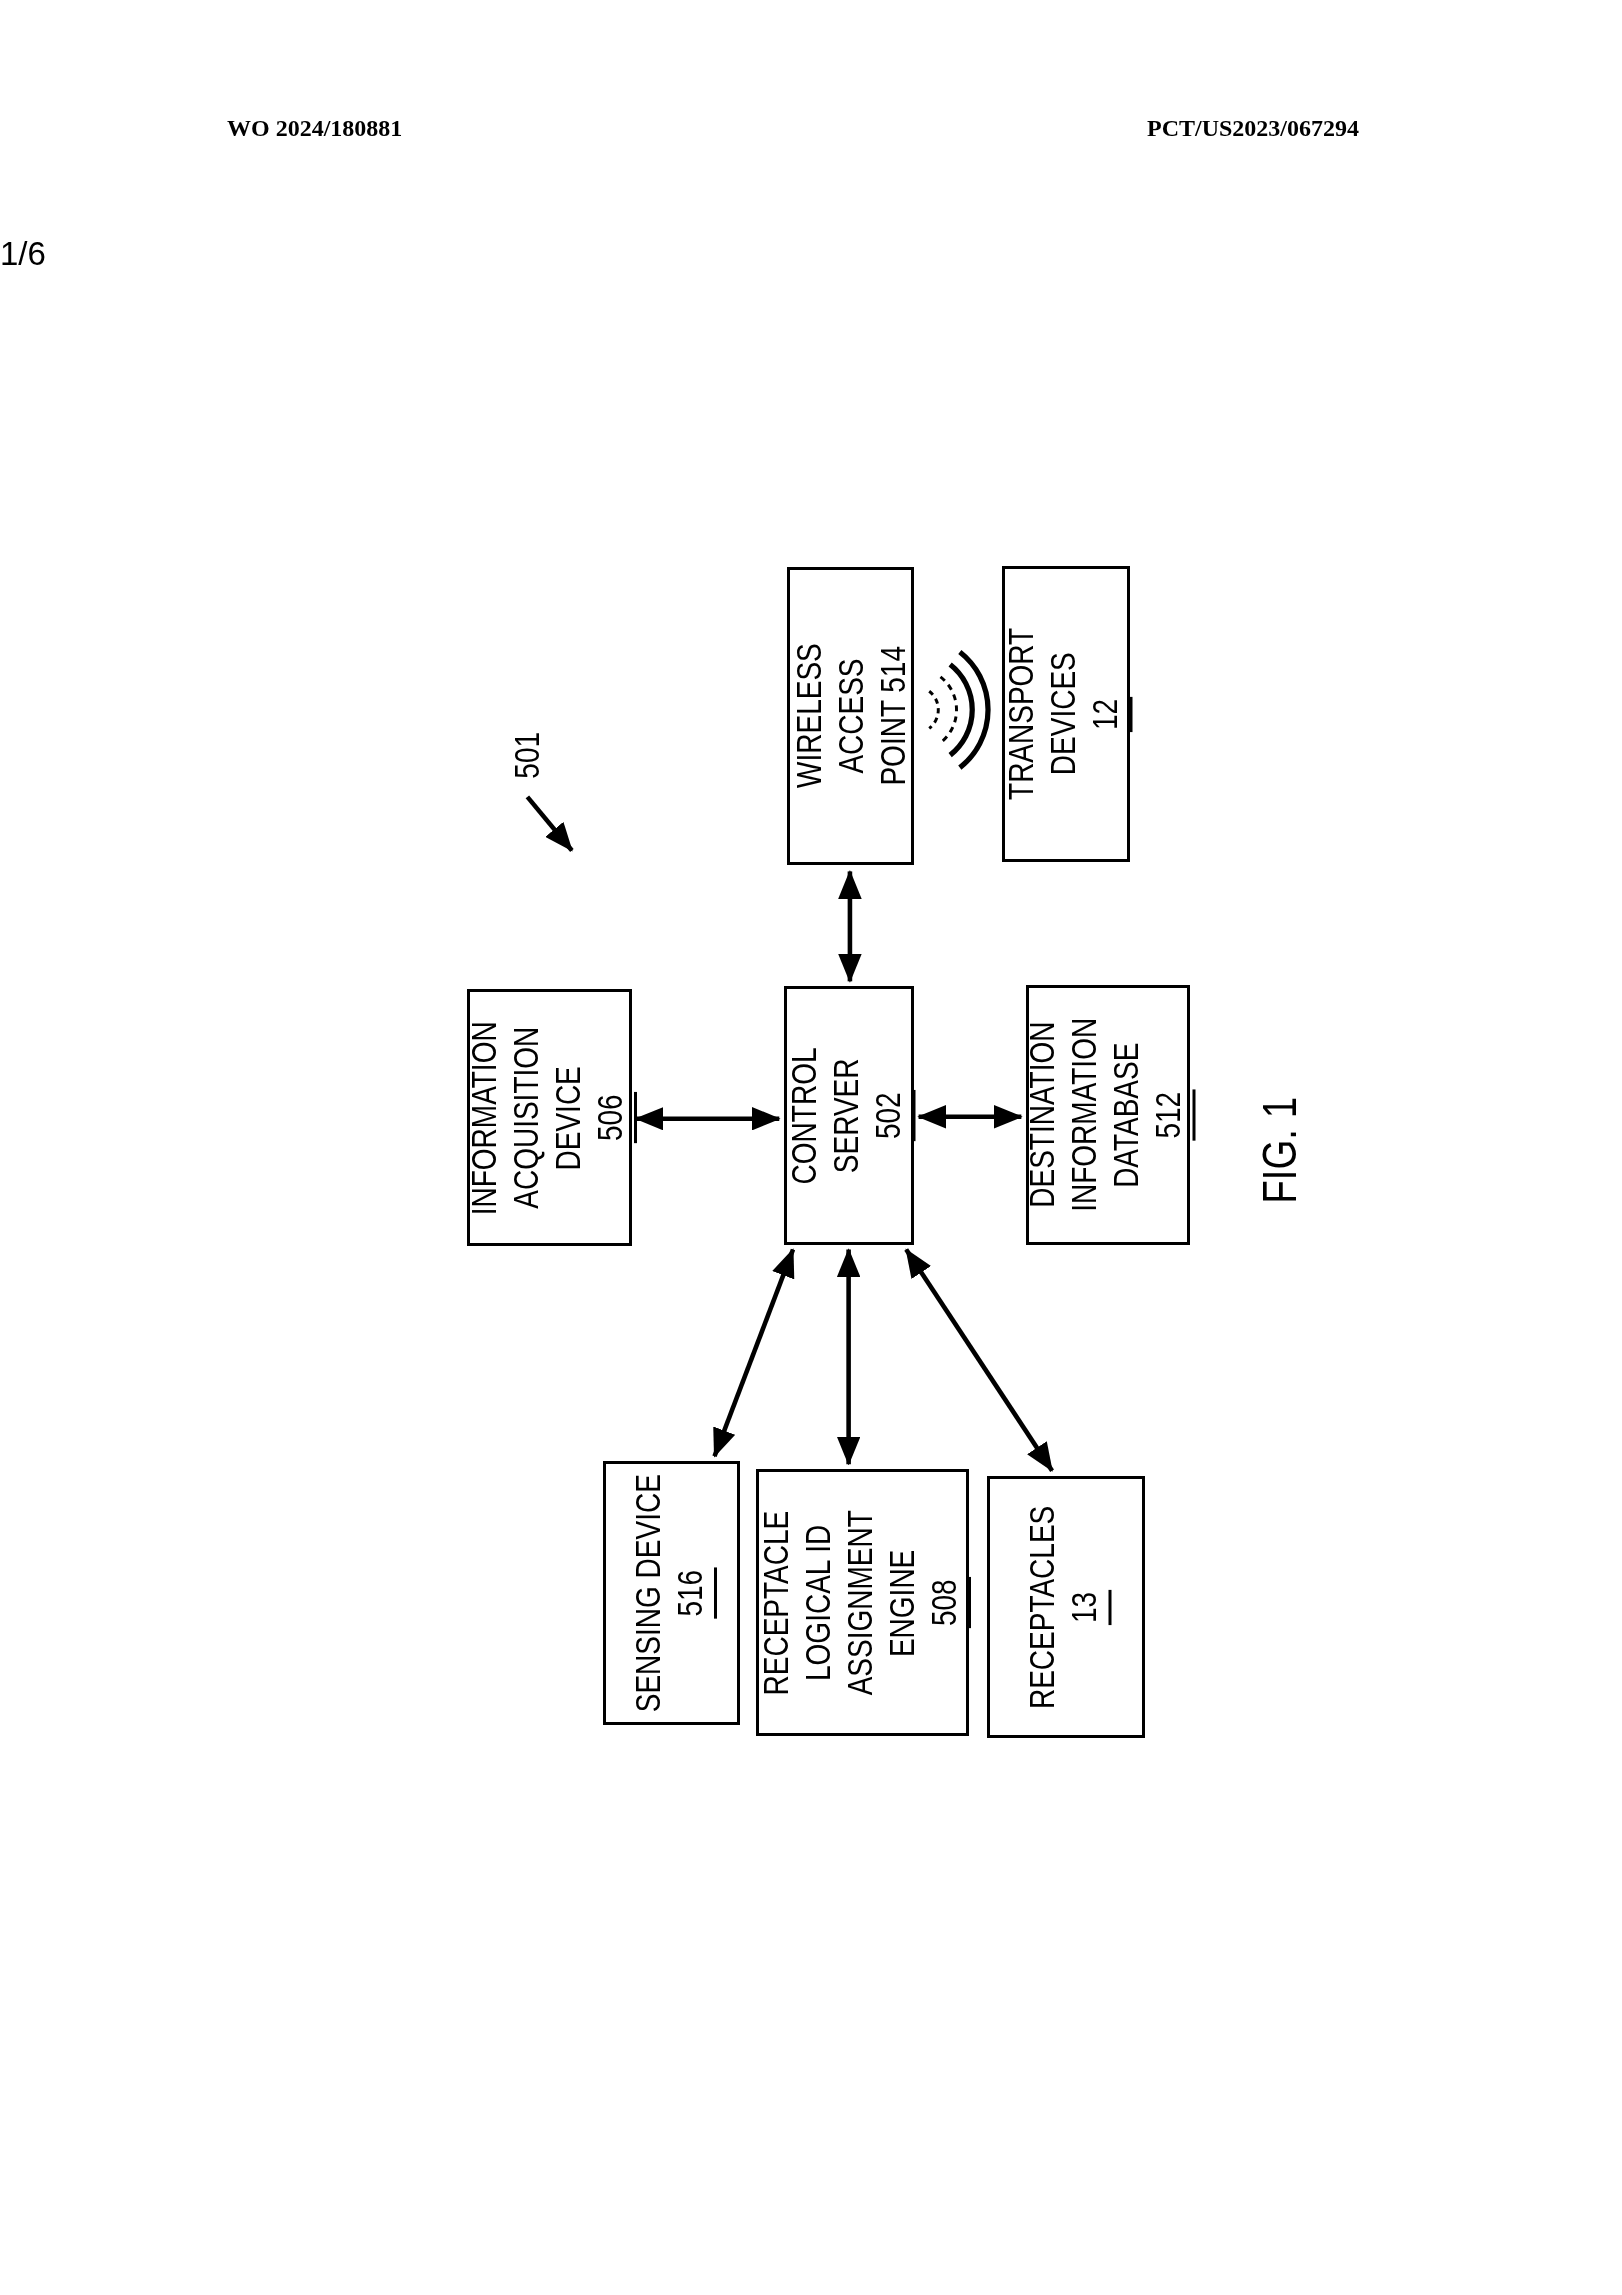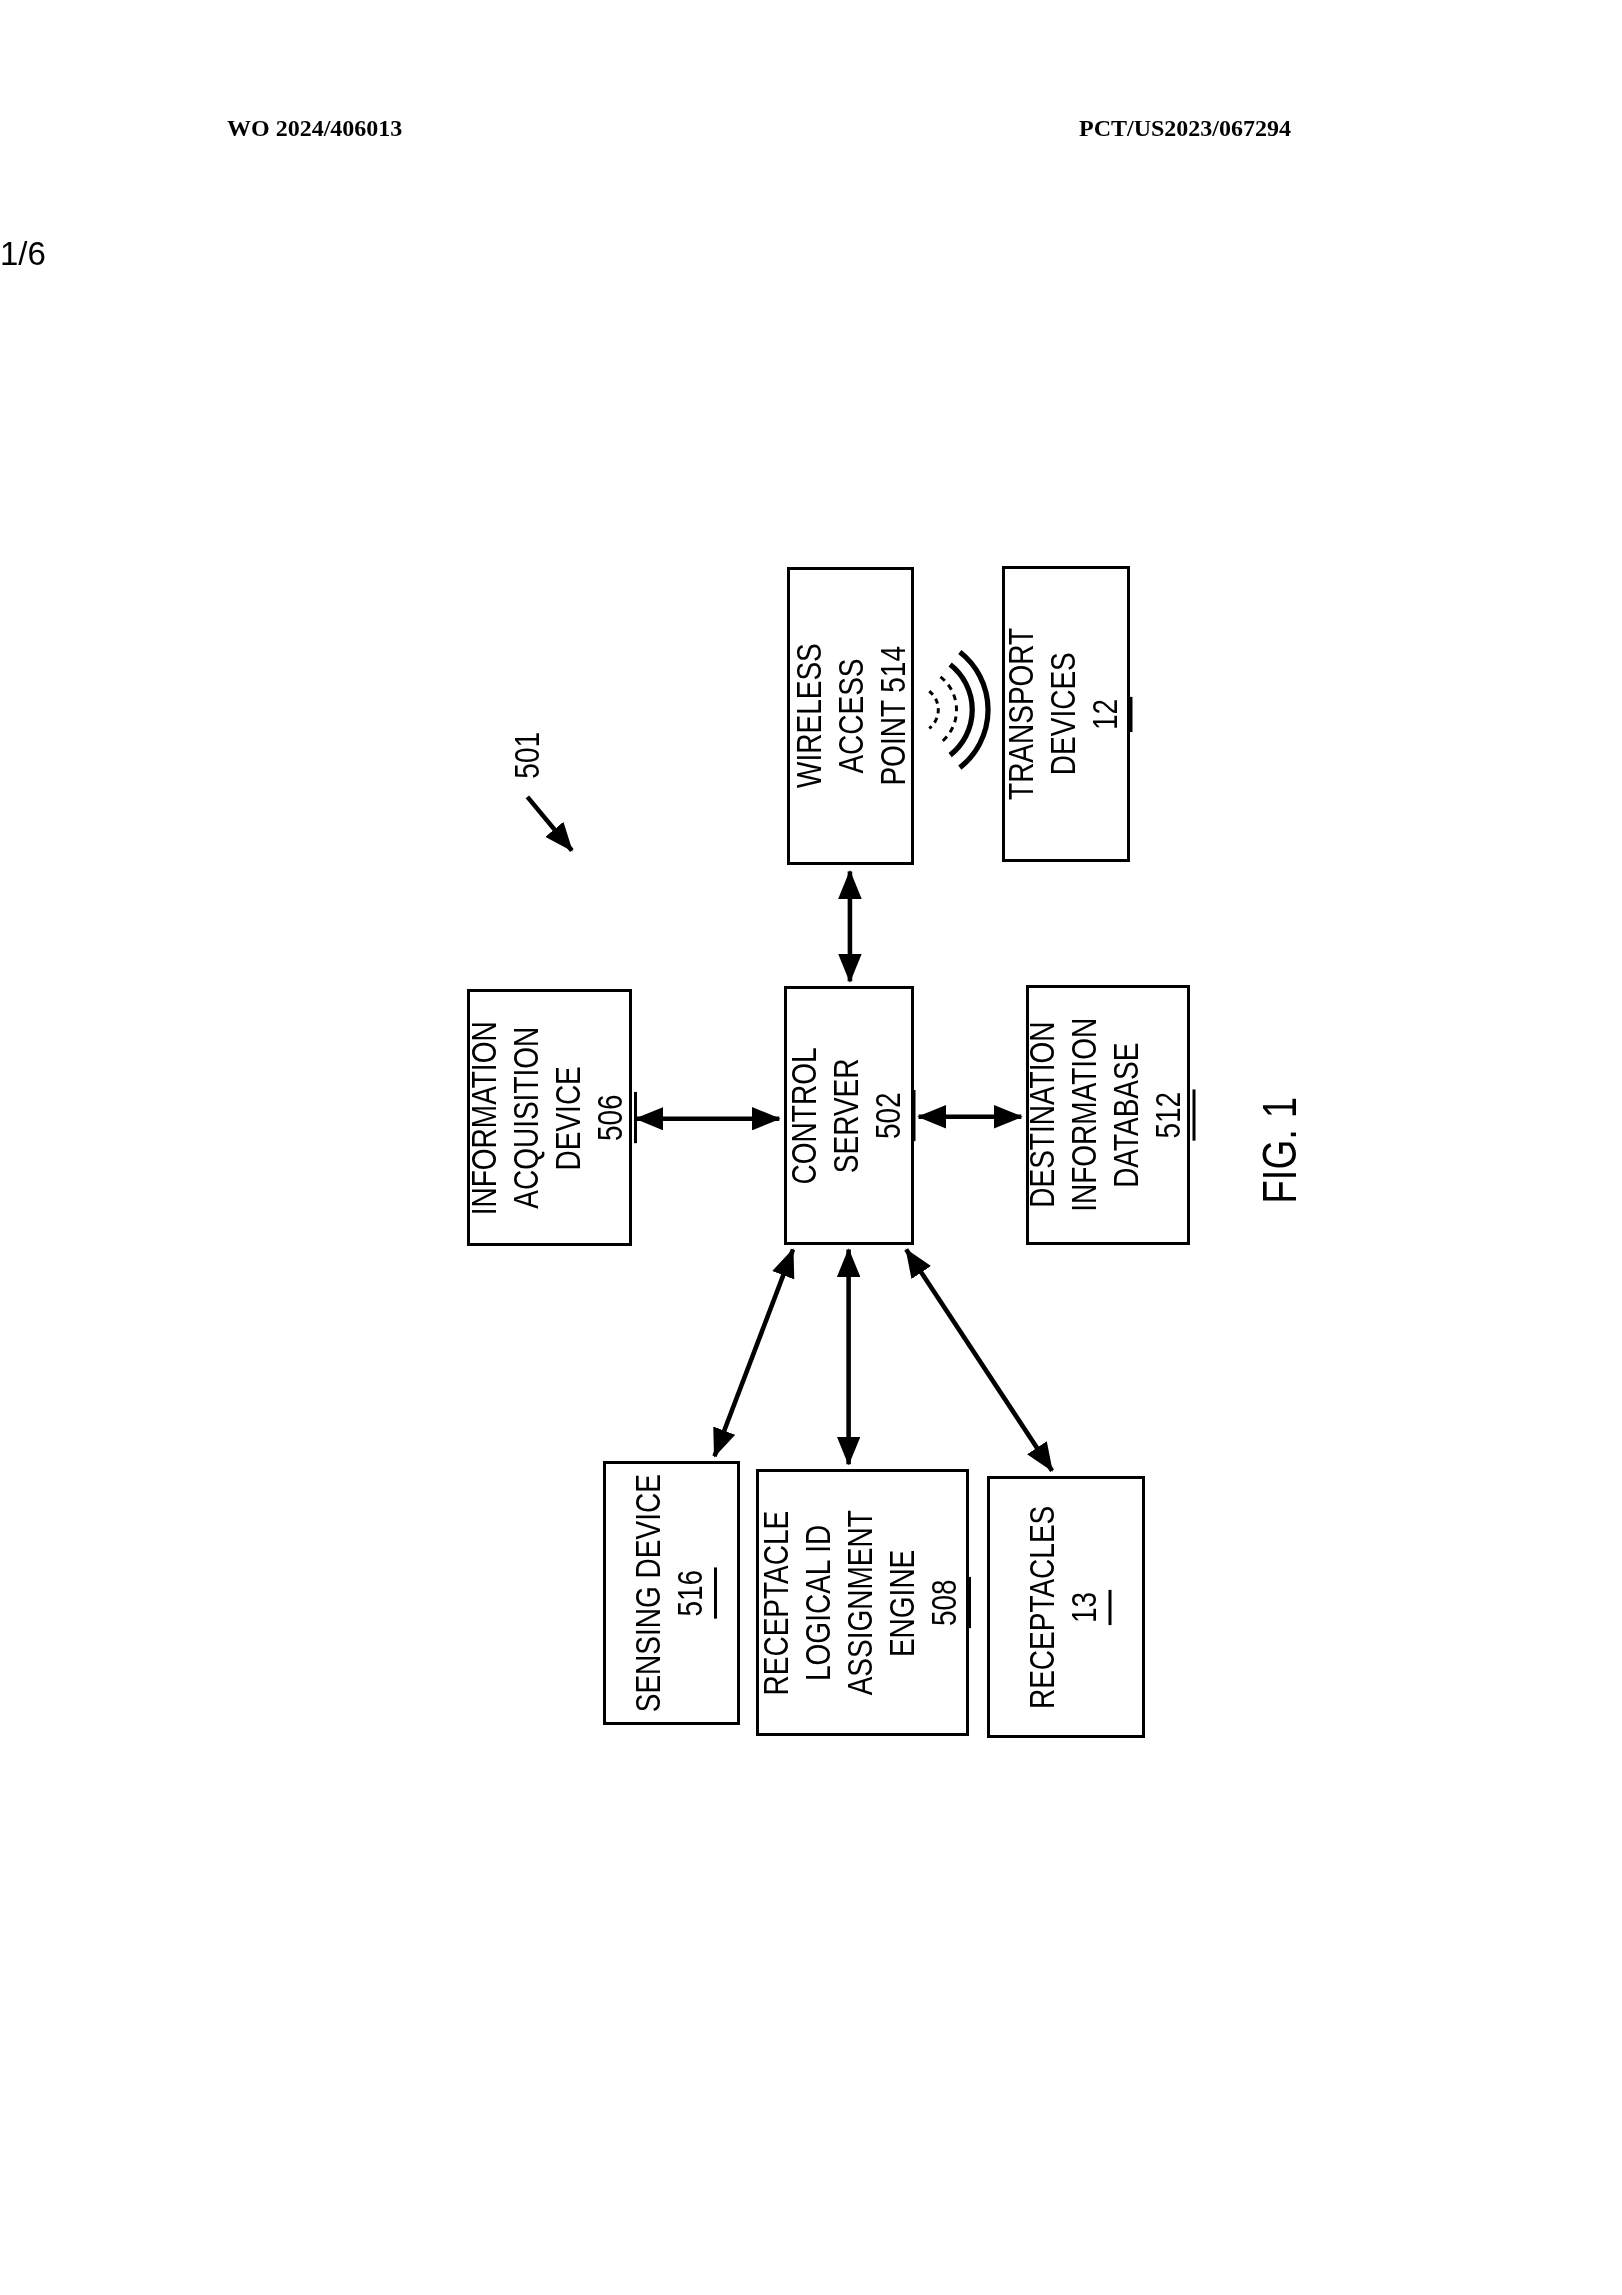--- a/index.html
+++ b/index.html
@@ -1,21 +1,21 @@
 <!DOCTYPE html>
 <html style="font-size:10.5px"><head>
 <meta charset="utf-8">
 <style>
   html,body{margin:0;padding:0;background:#ffffff;}
   #sheet{position:relative;width:1622px;height:2295px;background:#ffffff;overflow:hidden;
          font-family:"Liberation Sans",sans-serif;color:#000;}
   .hdr{position:absolute;top:116px;font-family:"Liberation Serif",serif;
        font-weight:bold;font-size:24px;line-height:1;white-space:nowrap;}
   #hdr-left{left:227px;}
-  #hdr-right{left:1079px;}
+  #hdr-right{left:1147px;}
   #page-num{position:absolute;top:237px;left:0;right:0;
             font-size:33px;line-height:1;}
   .box{position:absolute;border:3.9px solid #000;background:#fff;box-sizing:border-box;}
   .rot{position:absolute;top:50%;left:50%;
        transform:translate(-50%,-50%) rotate(-90deg);
        display:flex;flex-direction:column;align-items:center;justify-content:center;
        text-align:center;font-size:35px;line-height:1.2;white-space:nowrap;}
   .ln{transform:scaleX(0.8);transform-origin:center;}
   .ref{display:inline-block;border-bottom:3.3px solid #000;padding:0 2.6px 3.9px 2.6px;}
   .rlabel{position:absolute;display:flex;align-items:center;justify-content:center;
@@ -25,21 +25,21 @@
   #figlabel{left:1217px;top:1127px;width:124px;height:46px;
             transform:rotate(-90deg);font-size:48px;}
   #ref501 .ln,#figlabel .ln{transform:scaleX(0.8);}
   svg{position:absolute;left:0;top:0;pointer-events:none;}
 </style>
 </head>
 <body>
 
 <div id="sheet">
 
-  <div class="hdr" id="hdr-left">WO 2024/406013</div>
+  <div class="hdr" id="hdr-left">WO 2024/180881</div>
   <div class="hdr" id="hdr-right">PCT/US2023/067294</div>
   <div id="page-num">1/6</div>
 
   <svg width="1622" height="2295" viewBox="0 0 2479 3508">
     <defs>
       <marker id="ah" viewBox="0 0 11 9" refX="10.5" refY="4.5" markerWidth="44" markerHeight="36" markerUnits="userSpaceOnUse" orient="auto-start-reverse">
         <path d="M0,0 L11,4.5 L0,9 Z" fill="#000"></path>
       </marker>
     </defs>
     <g stroke="#000" stroke-width="7" fill="none">

